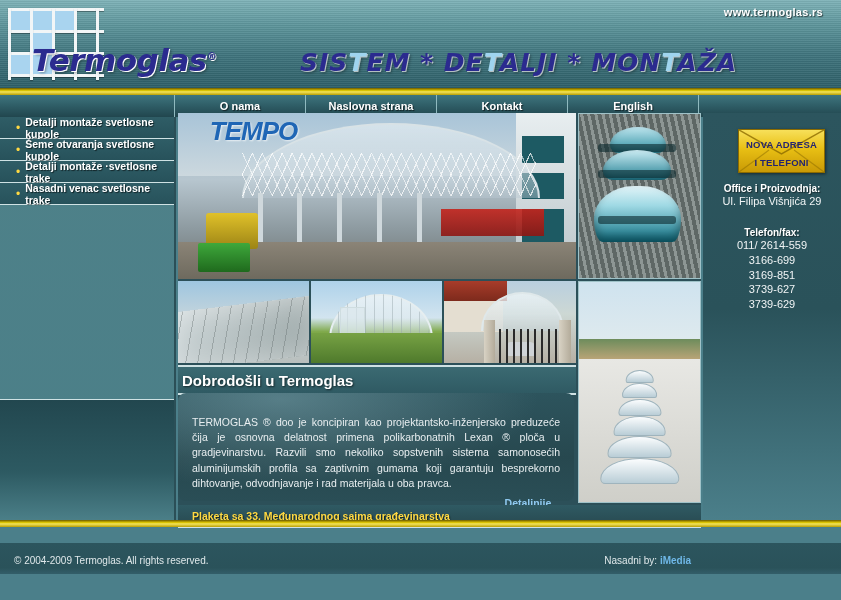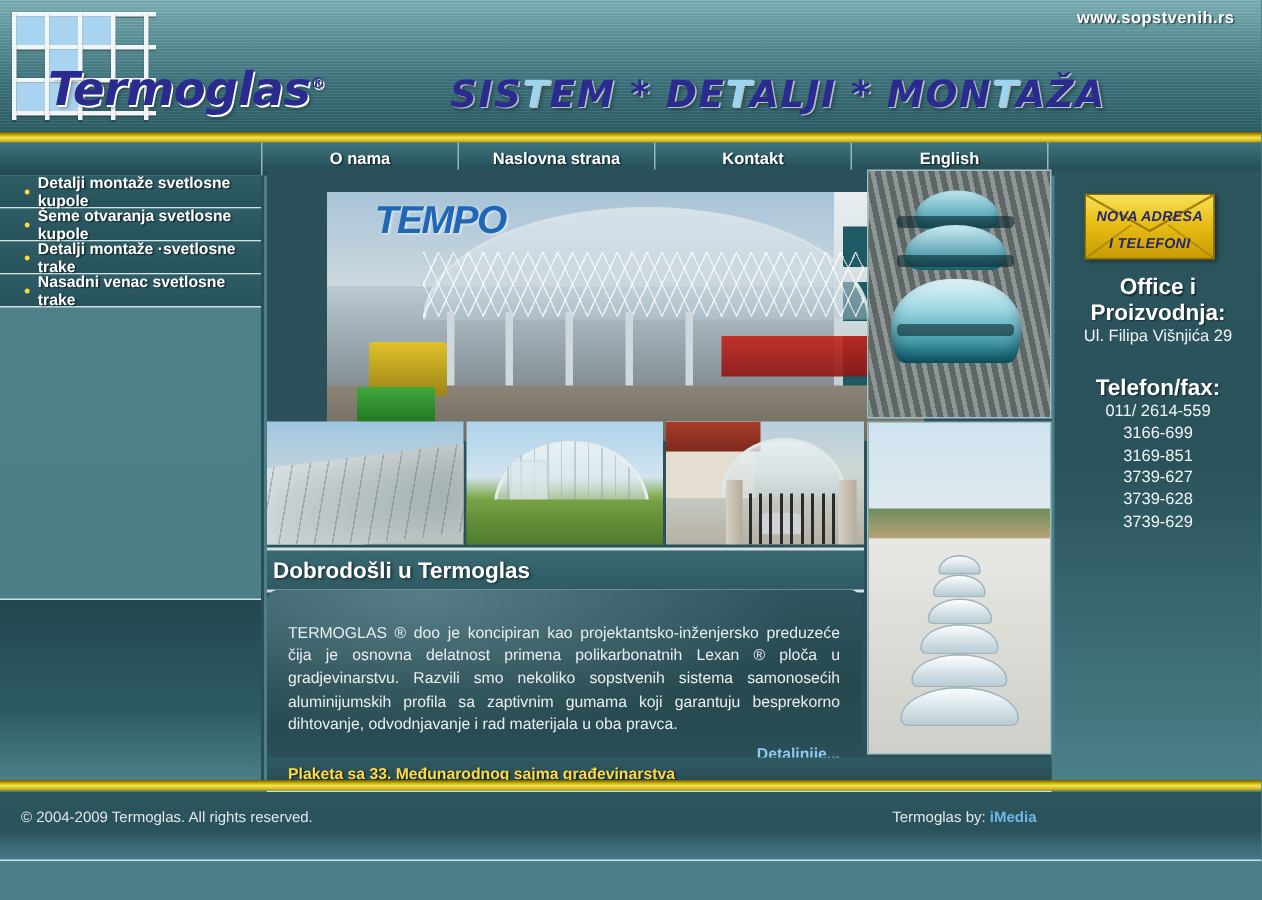--- a/index.html
+++ b/index.html
@@ -100,21 +100,21 @@
     position:absolute;left:0;bottom:0;width:176px;height:120px;
     background:linear-gradient(to bottom,#22474f 0%,#2d5a62 60%,#4b7f88 100%);
     border-top:1px solid #cfe2e4;
   }
 
   
   .main{
     position:absolute;left:178px;top:113px;width:523px;height:407px;
     background:#2c5059;
   }
-  .gallery-top{position:absolute;left:0;top:15px;width:398px;height:166px;overflow:hidden;padding-left:40px;}
+  .gallery-top{position:absolute;left:0;top:0;width:398px;height:166px;overflow:hidden;}
   .gallery-mid{position:absolute;left:0;top:168px;width:398px;height:82px;display:flex;gap:2px;}
   .gallery-right{position:absolute;left:400px;top:0;width:123px;height:390px;}
   .gr-img{position:absolute;left:0;width:123px;overflow:hidden;border:1px solid #9fc2c8;box-sizing:border-box;}
   .gr-img.a{top:0;height:166px;}
   .gr-img.b{top:168px;height:222px;}
 
   .photo{position:relative;width:100%;height:100%;overflow:hidden;}
 
   
   .p-tempo{background:linear-gradient(to bottom,#9fb9cc 0%,#b7c6cf 40%,#8d9aa0 70%,#6b6f6c 100%);}
@@ -236,47 +236,47 @@
   }
   .award span{color:#ffd942;font-size:10.5px;font-weight:bold;margin-left:14px;
     text-shadow:1px 1px 1px rgba(0,0,0,.55);}
 
   
   .rightbar{
     position:absolute;left:703px;top:113px;width:138px;height:407px;
     background:linear-gradient(to bottom,#2c555e 0%,#2a525a 48%,#4b7f8a 100%);
   }
   .badge{
-    position:absolute;left:20px;top:16px;width:85px;height:42px;
+    position:absolute;left:35px;top:16px;width:85px;height:42px;
     background:linear-gradient(to bottom,#f7e05a 0%,#e8bf14 45%,#c99a05 100%);
     border:1px solid #8c6b00;
     box-shadow:1px 1px 3px rgba(0,0,0,.5);
-    overflow:hidden;cursor:pointer;font-style:italic;
+    overflow:hidden;cursor:pointer;
   }
   .badge .v{
     position:absolute;left:0;top:0;width:100%;height:100%;
   }
   .badge .t1,.badge .t2{
     position:absolute;width:100%;text-align:center;
     color:#242470;font-weight:bold;font-size:9.5px;letter-spacing:.2px;
   }
   .badge .t1{top:9px;}
   .badge .t2{top:27px;}
 
   .contact{
     position:absolute;left:0;top:70px;width:138px;text-align:center;color:#f0f4f5;
   }
-  .contact .b{font-weight:bold;font-size:15px;color:#ffffff;text-shadow:1px 1px 1px rgba(0,0,0,.5);}
+  .contact .b{font-weight:bold;font-size:10px;color:#ffffff;text-shadow:1px 1px 1px rgba(0,0,0,.5);}
   .contact .l{font-size:11px;line-height:1.35;}
   .contact .gap{height:18px;}
 
   
   .goldbar.bottom{top:520px;}
   .footer{
-    position:absolute;left:0;top:528px;width:841px;height:45px;
+    position:absolute;left:0;top:543px;width:841px;height:45px;
     background:linear-gradient(to bottom,#2c555e 0%,#2a525a 55%,#47798а 100%);
     background:linear-gradient(to bottom,#2c555e 0%,#2a525a 55%,#47798a 100%);
     border-bottom:2px solid #cfe2e4;
   }
   .footer .copy{position:absolute;left:14px;top:12px;color:#dfe8ea;font-size:10px;}
   .footer .design{position:absolute;right:150px;top:12px;color:#dfe8ea;font-size:10px;}
   .footer .design b{color:#6fb8e8;cursor:pointer;}
   .bottomstrip{position:absolute;left:0;top:574px;width:841px;height:26px;background:#4b7f8a;}
 </style>
 </head>
@@ -296,21 +296,21 @@
       <div class="cellwhite" style="left:66px;top:0;width:3px;height:72px;"></div>
       <div class="cellwhite" style="left:88px;top:0;width:3px;height:72px;"></div>
       <div class="cellblue" style="left:3px;top:3px;width:19px;height:19px;"></div>
       <div class="cellblue" style="left:25px;top:3px;width:19px;height:19px;"></div>
       <div class="cellblue" style="left:47px;top:3px;width:19px;height:19px;"></div>
       <div class="cellblue" style="left:25px;top:25px;width:19px;height:19px;"></div>
       <div class="cellblue" style="left:3px;top:47px;width:19px;height:19px;"></div>
       <div class="cellblue" style="left:25px;top:47px;width:19px;height:19px;"></div>
     </div>
     <div class="logo-word"><span>Termoglas</span><sup>®</sup></div>
-    <div class="url">www.sopstvenih.rs</div>
+    <div class="url">www.termoglas.rs</div>
     <div class="slogan">
       <span>SIS</span><span class="hl">T</span><span>EM * DE</span><span class="hl">T</span><span>ALJI * MON</span><span class="hl">T</span><span>AŽA</span>
     </div>
   </div>
 
   <div class="goldbar top"></div>
 
   <div class="nav">
     <div class="pad"></div>
     <div class="tab">O nama</div>
@@ -450,26 +450,25 @@
 
     <div class="contact">
       <div class="b">Office i Proizvodnja:</div>
       <div class="l">Ul. Filipa Višnjića 29</div>
       <div class="gap"></div>
       <div class="b">Telefon/fax:</div>
       <div class="l">011/ 2614-559</div>
       <div class="l">3166-699</div>
       <div class="l">3169-851</div>
       <div class="l">3739-627</div>
-      <div class="l">3739-628</div>
       <div class="l">3739-629</div>
     </div>
   </div>
 
   <div class="goldbar bottom"></div>
 
   <div class="footer">
     <div class="copy">© 2004-2009 Termoglas. All rights reserved.</div>
-    <div class="design"><span>Termoglas by: </span><b>iMedia</b></div>
+    <div class="design"><span>Nasadni by: </span><b>iMedia</b></div>
   </div>
   <div class="bottomstrip"></div>
 
 </div>
 
 </body></html>

